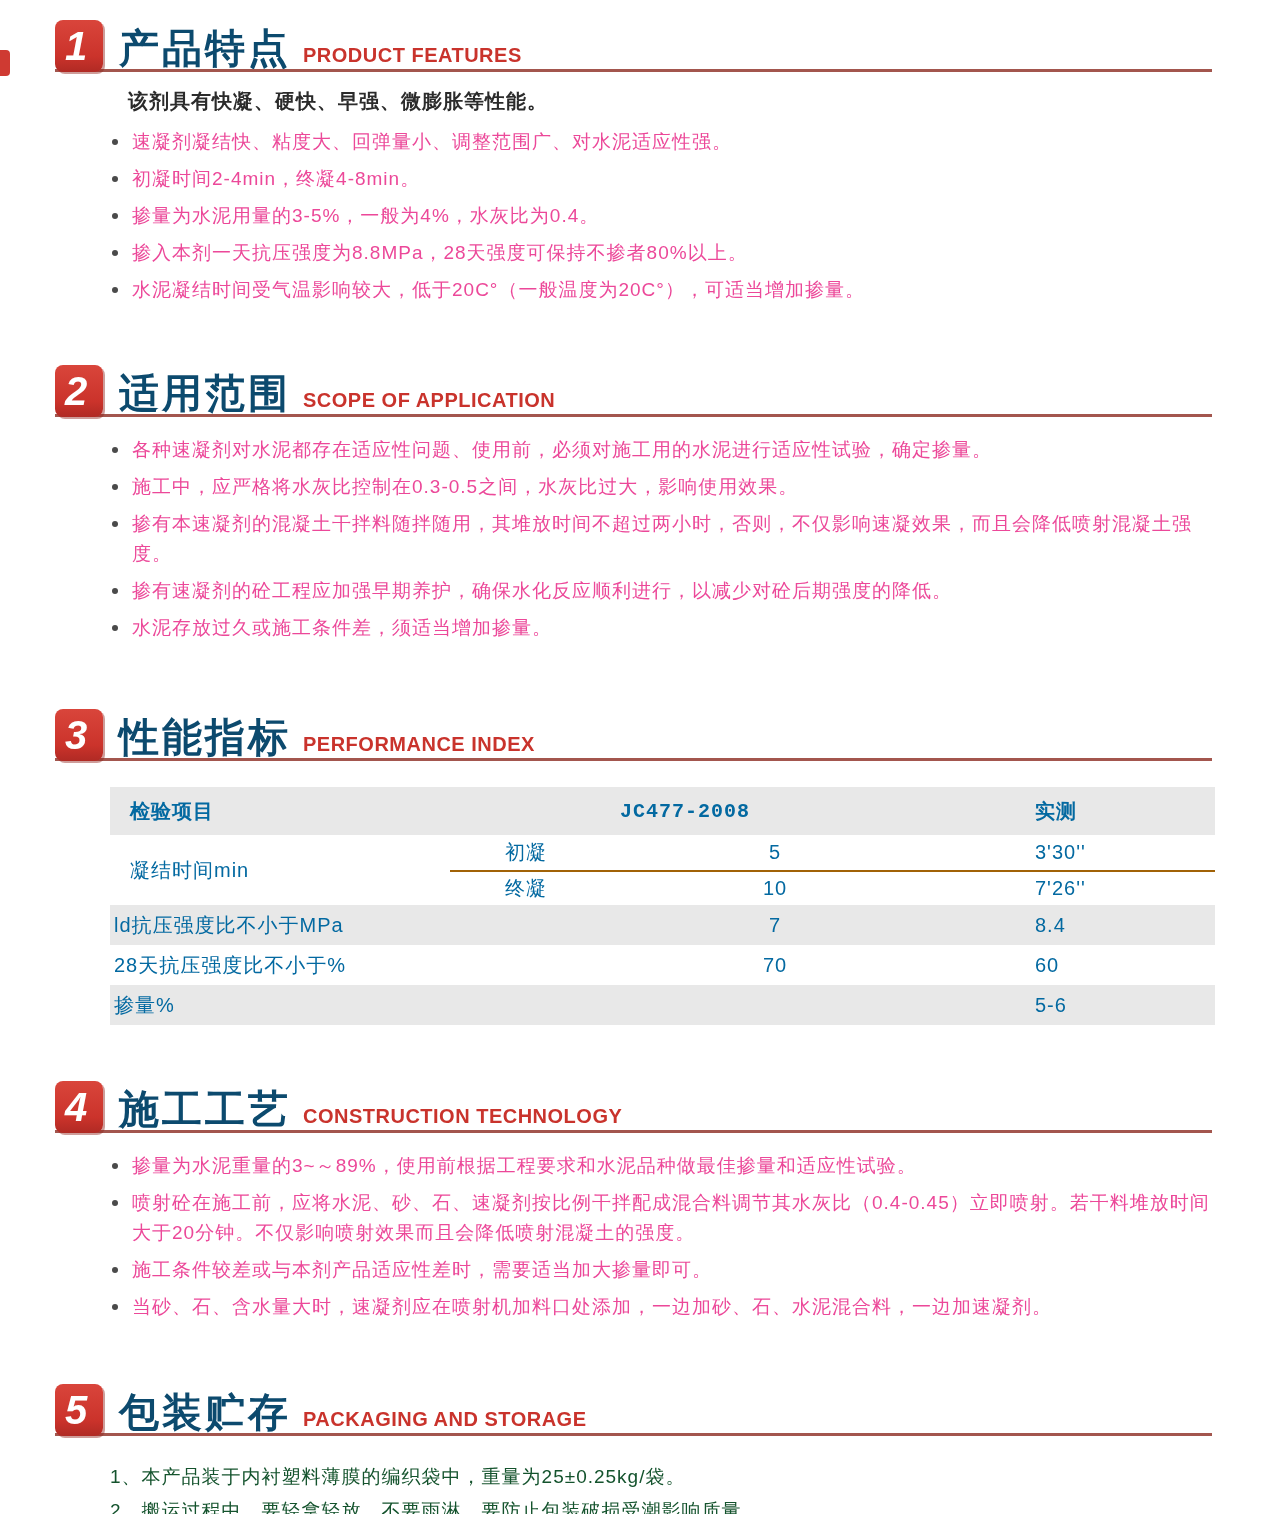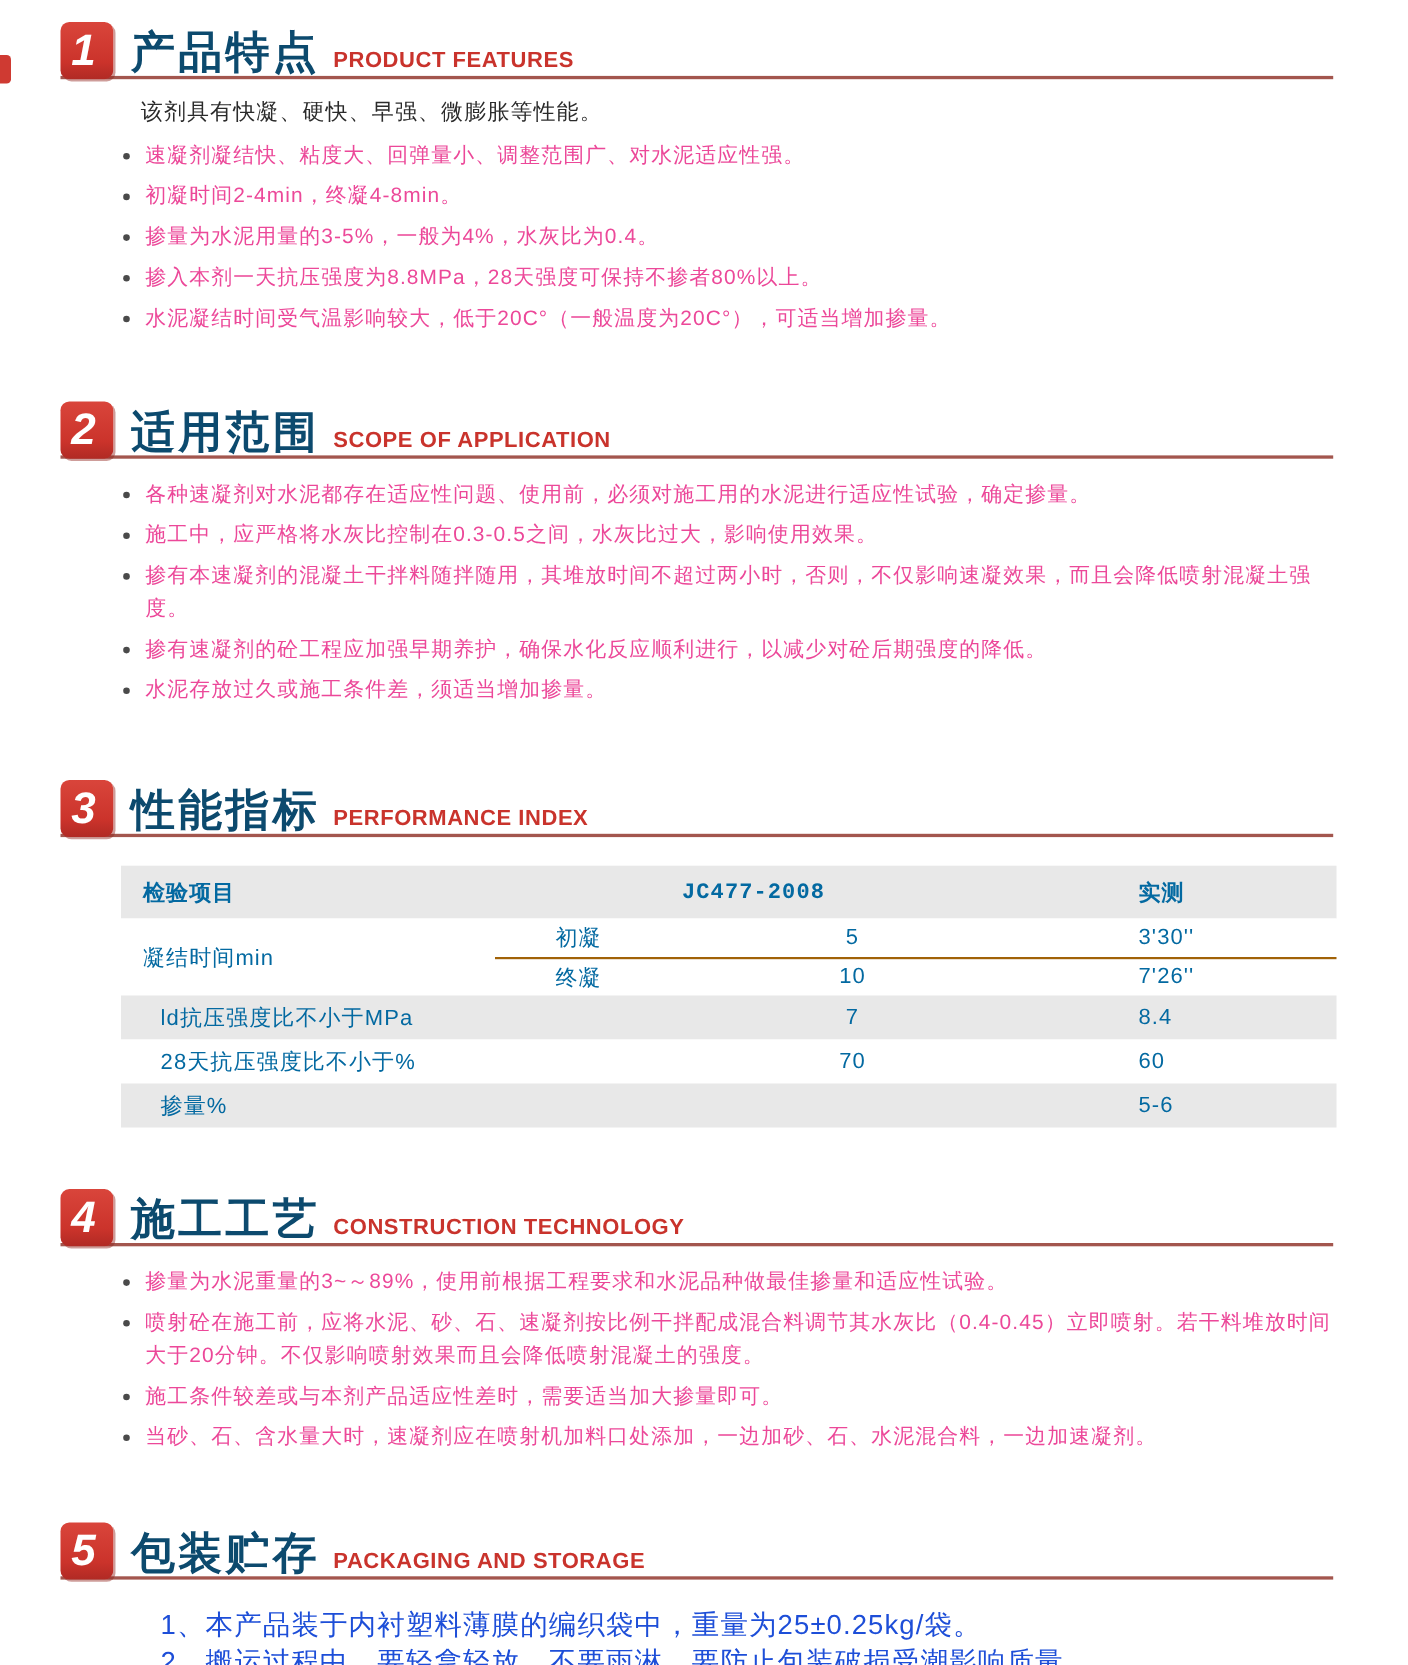--- a/index.html
+++ b/index.html
@@ -52,43 +52,42 @@
     font-size:20px; font-weight:bold;
     color:#c9332c; letter-spacing:0.5px;
     padding-bottom:5px;
     white-space:nowrap;
   }
 
   
   .sec-body { margin-left:110px; margin-right:60px; }
   .intro {
     margin:16px 0 6px 18px;
-    font-size:20px; font-weight:normal; color:#2b2b2b;
+    font-size:20px; font-weight:bold; color:#2b2b2b;
     letter-spacing:1px;
   }
   ul.bullets { list-style:none; margin-top:12px; }
   ul.bullets li {
     position:relative;
     padding-left:22px;
     font-size:19px; line-height:30px;
     letter-spacing:1px;
     color:#ec4899;
     margin-bottom:7px;
   }
   ul.bullets li::before {
     content:"";
     position:absolute; left:2px; top:12px;
     width:6px; height:6px; border-radius:50%;
     background:#4a4a4a;
   }
   ol.num-list { list-style:none; margin-top:24px; }
   ol.num-list li {
-    font-size:25px; line-height:34px; letter-spacing:1px;
-    color:#1d4ed8;
-    margin-left:36px;
+    font-size:19px; line-height:34px; letter-spacing:1px;
+    color:#14532d;
   }
 
   
   .perf-table {
     margin:26px 65px 0 110px;
     width:1105px;
     font-size:20px; color:#0369a1; letter-spacing:1px;
   }
   .thead {
     display:grid;
@@ -112,21 +111,21 @@
   }
   .sub-row + .sub-row { border-top:2px solid #a16207; }
   .sub-row .sl { padding-left:55px; }
   .sub-row .jc { text-align:center; }
   .sub-row .ms { padding-left:105px; }
 
   .drow {
     display:grid; grid-template-columns:510px 310px 285px;
     height:40px; align-items:center;
   }
-  .drow .c1 { padding-left:36px; }
+  .drow .c1 { padding-left:4px; }
   .drow .c2 { text-align:center; }
   .drow .c3 { padding-left:105px; }
   .drow.gray { background:#e8e8e8; }
   .drow.white { background:#ffffff; }
 
   
   #sec1 .sec-header { margin-top:20px; }
   #sec2 .sec-header { margin-top:60px; }
   #sec3 .sec-header { margin-top:66px; }
   #sec4 .sec-header { margin-top:56px; }

